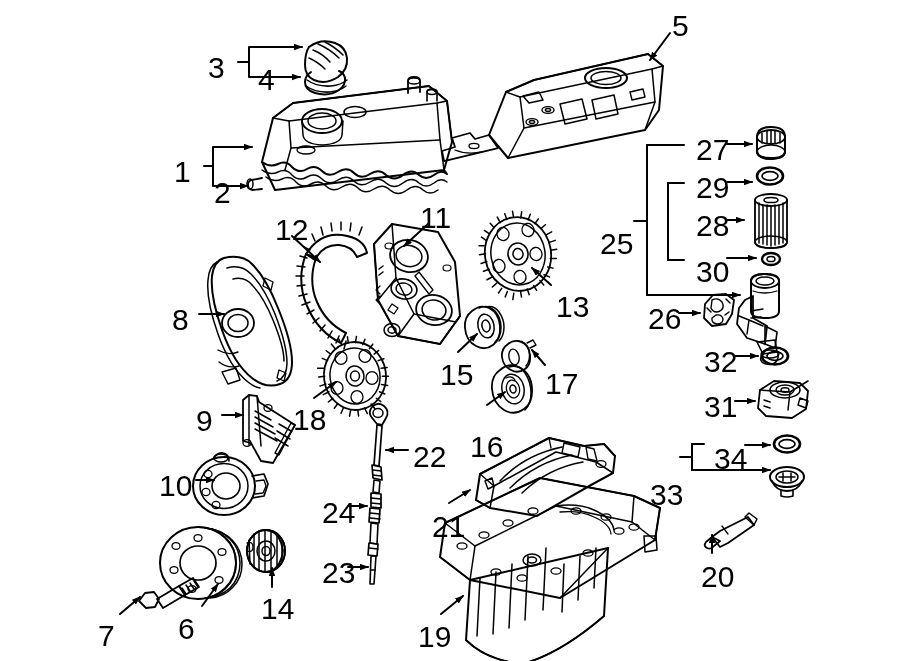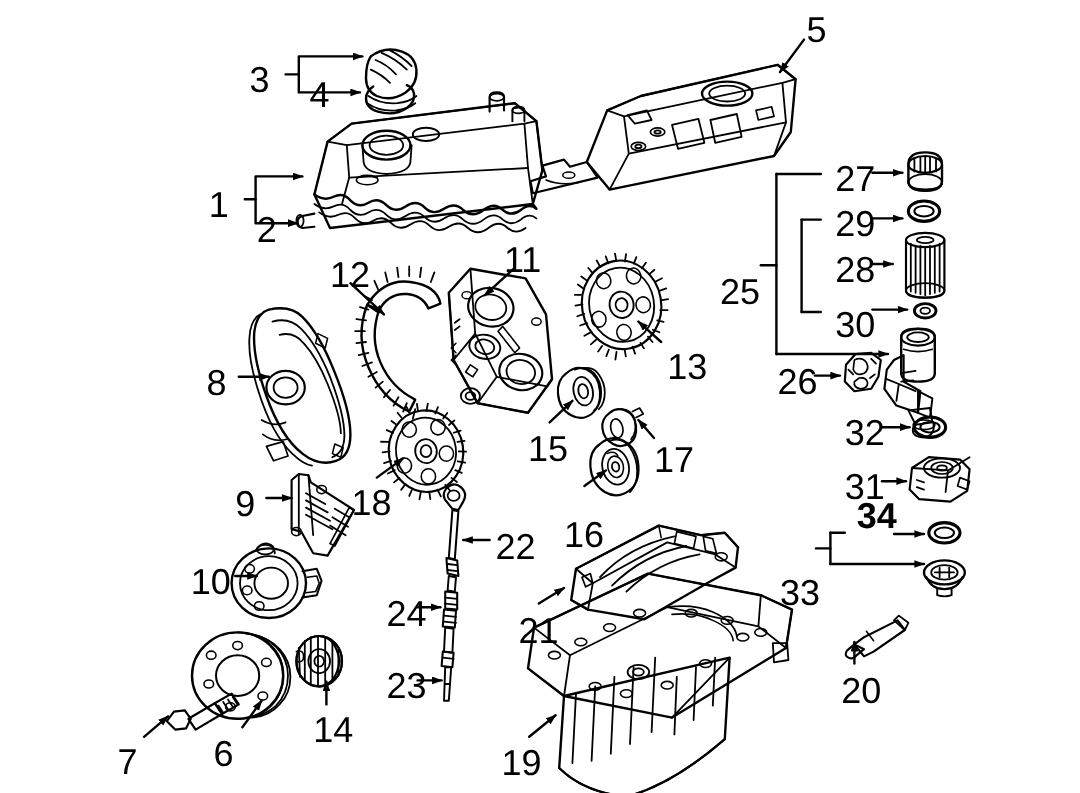--- a/index.html
+++ b/index.html
@@ -493,15 +493,15 @@
 <div class="callout" style="left:322px;top:498px;">24</div>
 <div class="callout" style="left:600px;top:212px;margin-top:17px;">25</div>
 <div class="callout" style="left:648px;top:304px;">26</div>
 <div class="callout" style="left:696px;top:135px;">27</div>
 <div class="callout" style="left:696px;top:211px;">28</div>
 <div class="callout" style="left:696px;top:173px;">29</div>
 <div class="callout" style="left:696px;top:233px;margin-top:24px;">30</div>
 <div class="callout" style="left:704px;top:392px;">31</div>
 <div class="callout" style="left:704px;top:347px;">32</div>
 <div class="callout" style="left:650px;top:448px;margin-top:32px;">33</div>
-<div class="callout" style="left:714px;top:416px;font-weight:bold;">34</div>
+<div class="callout" style="left:714px;top:444px;">34</div>
 
 </div>
 
 </body></html>

